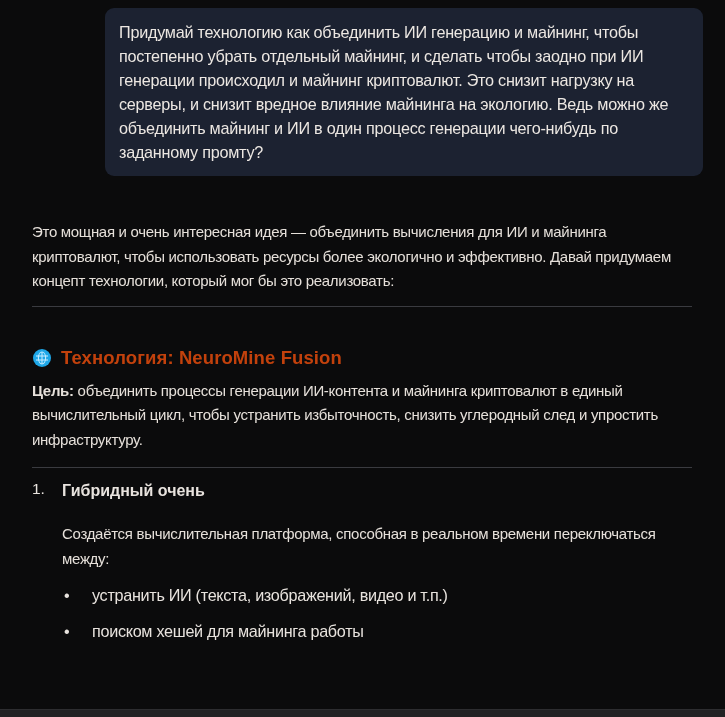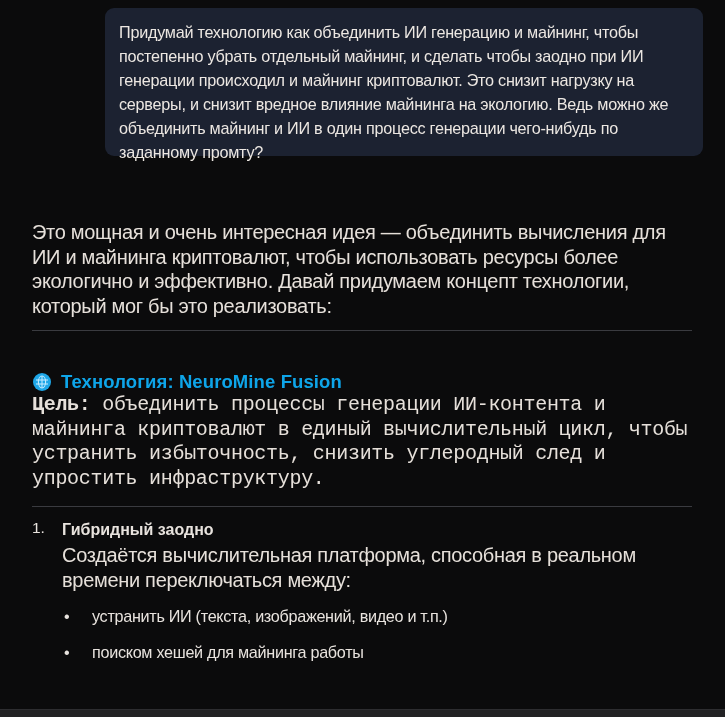--- a/index.html
+++ b/index.html
@@ -4,37 +4,37 @@
 <style>
   html, body { margin: 0; padding: 0; }
   body {
     width: 725px; height: 717px; overflow: hidden;
     background: #0b0b0c;
     color: #e8e3de;
     font-family: "Liberation Sans", sans-serif;
     position: relative;
   }
   .user-bubble {
-    position: absolute; left: 105px; top: 8px; width: 598px; height: 148px;
+    position: absolute; left: 105px; top: 8px; width: 598px; height: 168px;
     box-sizing: border-box;
     background: #1c2231;
     border-radius: 9px;
     padding: 12px 14px 0 14px;
     font-size: 16.2px; line-height: 24px; color: #ece7e2;
     letter-spacing: -0.25px;
   }
   .assistant { position: absolute; left: 32px; top: 220px; width: 660px; }
   .para {
-    font-size: 20px; line-height: 24.5px; margin: 0; color: #e6e0da;
+    font-size: 15px; line-height: 24.5px; margin: 0; color: #e6e0da;
     letter-spacing: -0.3px;
   }
   .divider { height: 1px; background: #3a3b40; margin: 0; border: 0; }
   .h3 {
     display: flex; align-items: center; gap: 9px;
-    font-weight: bold; font-size: 18.5px; color: #0ea5e9;
+    font-weight: bold; font-size: 18.5px; color: #c2410c;
     letter-spacing: 0.1px;
   }
   .icon { width: 20px; height: 20px; display: inline-block; flex: none; }
   .bold { font-weight: bold; }
   .ol-item { position: relative; padding-left: 30px; }
   .ol-num { position: absolute; left: 0; top: 0; font-size: 15.5px; }
   .ul-item { position: relative; padding-left: 30px; font-size: 16.2px; line-height: 24px; letter-spacing: -0.3px; }
   .ul-bullet { position: absolute; left: 2px; top: 0; }
   .bottom-bar {
     position: absolute; left: 0; bottom: 0; width: 725px; height: 7px;
@@ -61,31 +61,31 @@
           <ellipse cx="10" cy="10" rx="3.6" ry="6"></ellipse>
           <line x1="10" y1="4" x2="10" y2="16"></line>
           <line x1="4" y1="8" x2="16" y2="8"></line>
           <line x1="4" y1="12" x2="16" y2="12"></line>
         </g>
       </svg>
     </span>
     <span>Технология: NeuroMine Fusion</span>
   </div>
 
-  <p class="para" style="font-family:Liberation Mono, monospace;">
+  <p class="para" style="margin-top:10px;">
     <span class="bold">Цель:</span><span> объединить процессы генерации ИИ-контента и майнинга криптовалют в единый вычислительный цикл, чтобы устранить избыточность, снизить углеродный след и упростить инфраструктуру.</span>
   </p>
 
   <hr class="divider" style="margin-top:15px;">
 
 
   <div class="ol-item" style="margin-top:12px;">
     <span class="ol-num">1.</span>
-    <div class="bold" style="font-size:16px; line-height:22px;">Гибридный заодно</div>
-    <p class="para" style="margin-top:2px;">Создаётся вычислительная платформа, способная в реальном времени переключаться между:</p>
+    <div class="bold" style="font-size:16px; line-height:22px;">Гибридный очень</div>
+    <p class="para" style="margin-top:20px;">Создаётся вычислительная платформа, способная в реальном времени переключаться между:</p>
 
     <div class="ul-item" style="margin-top:12px;">
       <span class="ul-bullet">•</span>
       <span>устранить ИИ (текста, изображений, видео и т.п.)</span>
     </div>
     <div class="ul-item" style="margin-top:12px;">
       <span class="ul-bullet">•</span>
       <span>поиском хешей для майнинга работы</span>
     </div>
   </div>

